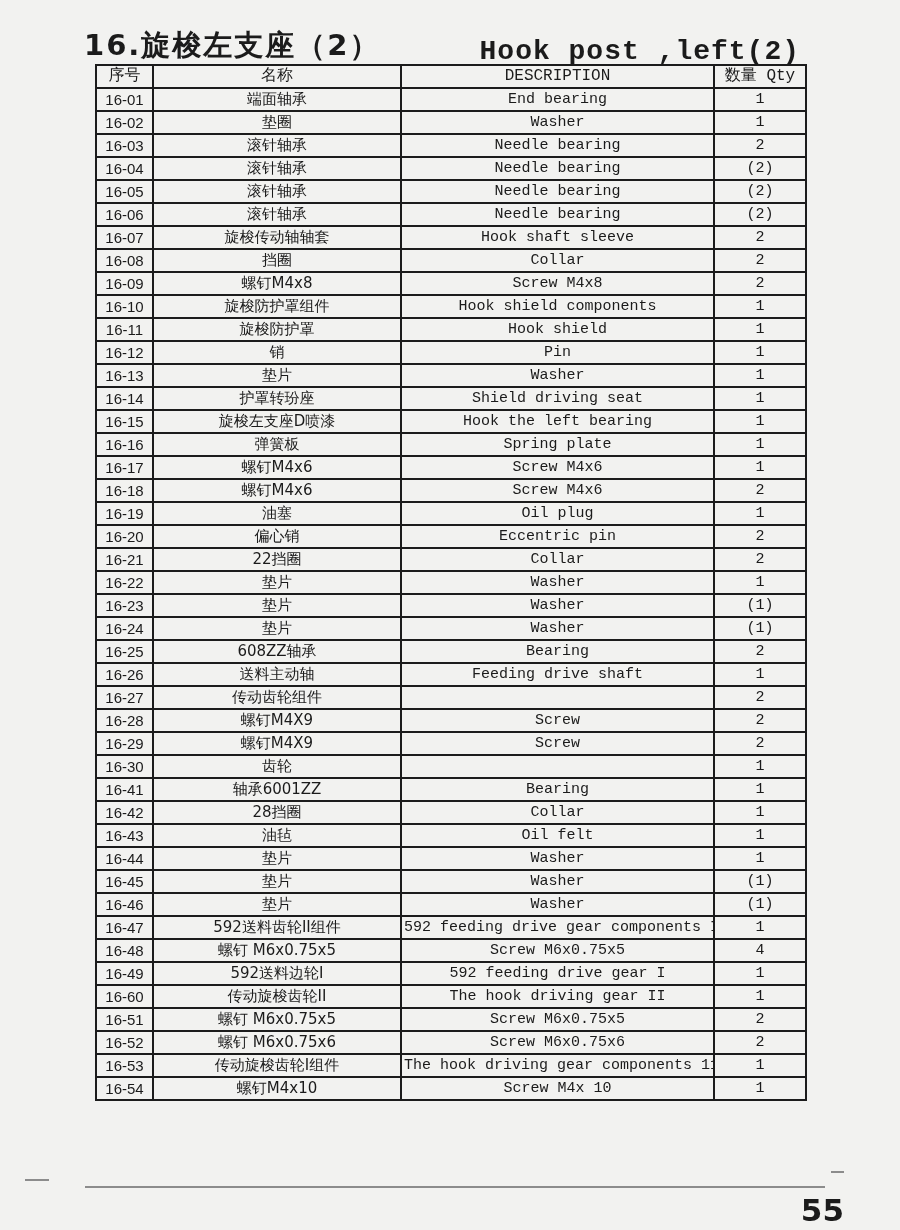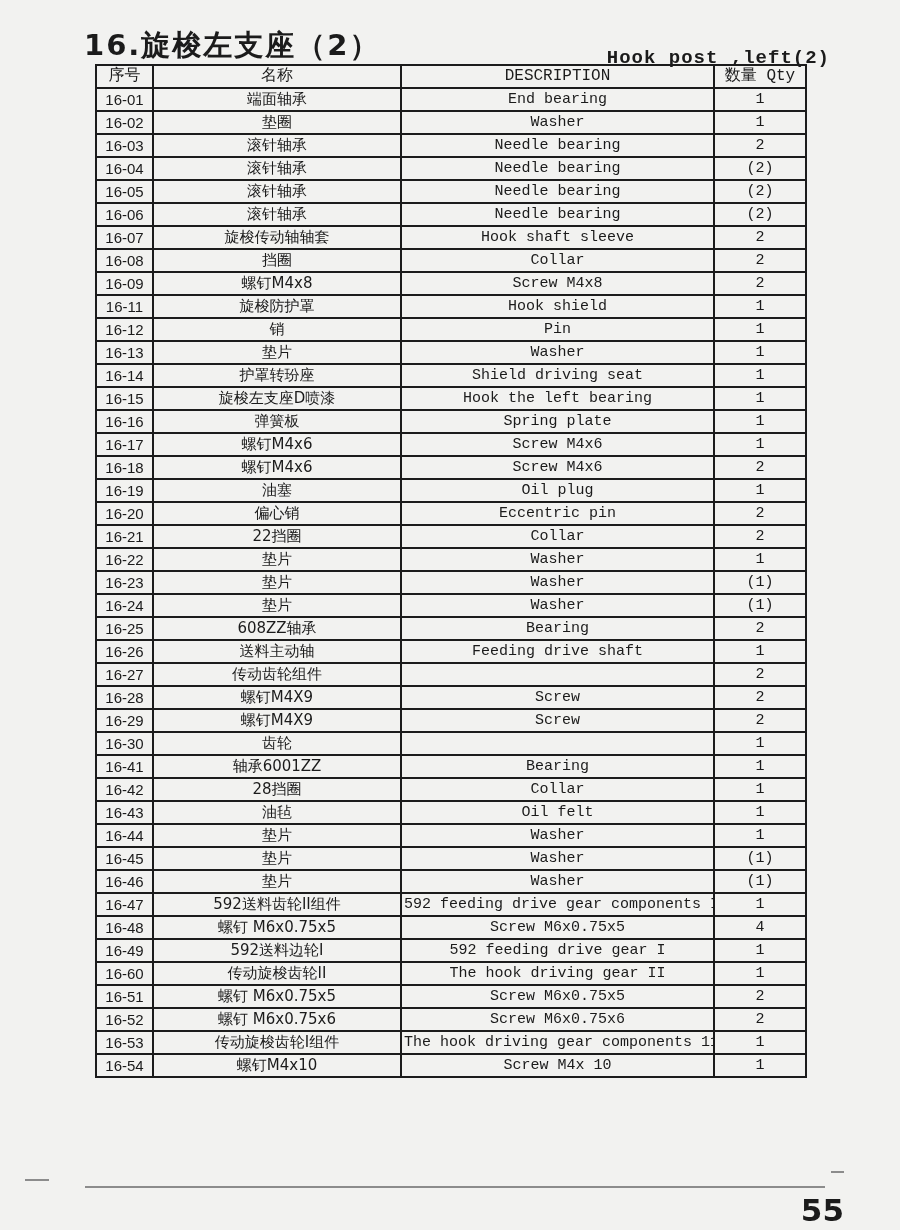--- a/index.html
+++ b/index.html
@@ -11,25 +11,24 @@
     font-family:"Liberation Mono","DejaVu Sans Mono",monospace;
     overflow:hidden;
   }
   .title-zh {
     position:absolute; left:84px; top:26px;
     font-family:"DejaVu Sans","Liberation Sans",sans-serif;
     font-size:29px; font-weight:bold; letter-spacing:2px;
     white-space:nowrap;
   }
   .title-en {
-    position:absolute; right:70px; top:36px;
+    position:absolute; right:100px; top:36px;
     font-family:"Liberation Mono","DejaVu Sans Mono",monospace;
-    font-size:19px; font-weight:bold; letter-spacing:1px;
+    font-size:28px; font-weight:bold; letter-spacing:1px;
     white-space:nowrap;
-    margin-top:11px;
   }
   table.parts {
     position:absolute; left:95px; top:64px;
     width:710px;
     border-collapse:collapse;
     table-layout:fixed;
   }
   table.parts col.c-no   { width:57px; }
   table.parts col.c-name { width:248px; }
   table.parts col.c-desc { width:313px; }
@@ -154,20 +153,26 @@
           <td class="col-desc">Collar</td>
           <td class="col-qty">2</td>
         </tr>
         <tr>
           <td class="col-no">16-09</td>
           <td class="col-name">螺钉M4x8</td>
           <td class="col-desc">Screw M4x8</td>
           <td class="col-qty">2</td>
         </tr>
         <tr>
+          <td class="col-no">16-10</td>
+          <td class="col-name">旋梭防护罩组件</td>
+          <td class="col-desc">Hook shield components</td>
+          <td class="col-qty">1</td>
+        </tr>
+        <tr>
           <td class="col-no">16-11</td>
           <td class="col-name">旋梭防护罩</td>
           <td class="col-desc">Hook shield</td>
           <td class="col-qty">1</td>
         </tr>
         <tr>
           <td class="col-no">16-12</td>
           <td class="col-name">销</td>
           <td class="col-desc">Pin</td>
           <td class="col-qty">1</td>

